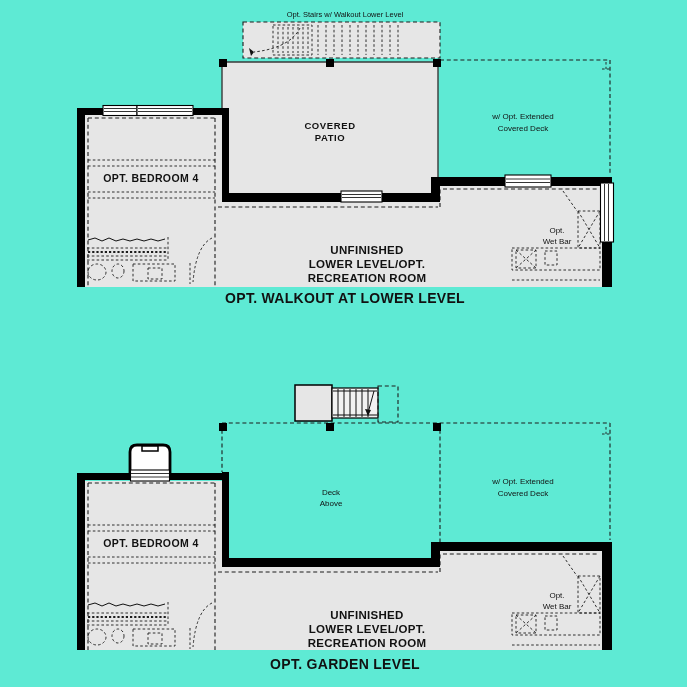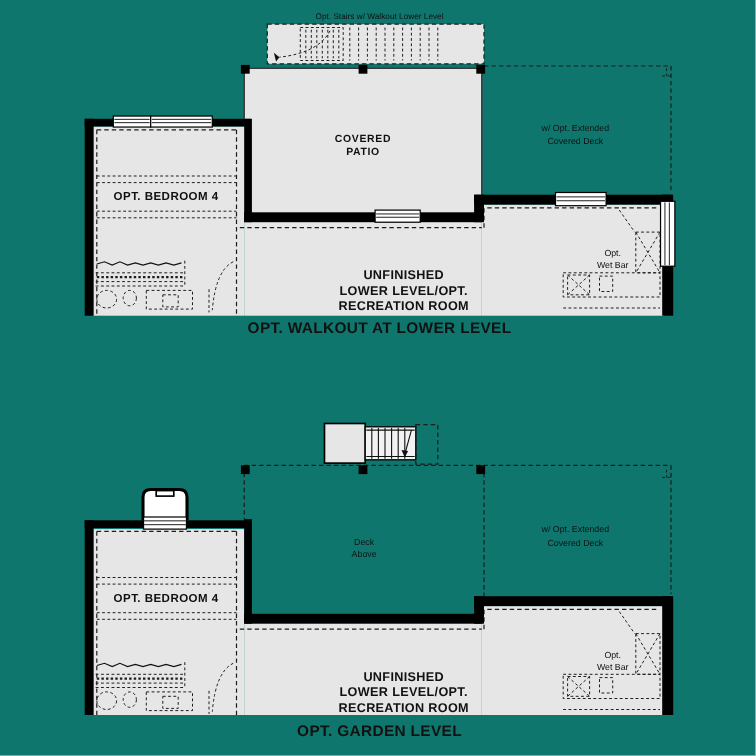--- a/index.html
+++ b/index.html
@@ -1,16 +1,16 @@
 <!DOCTYPE html>
 <html><head>
 <meta charset="utf-8">
 <style>
   html,body { margin:0; padding:0; background:#ffffff; }
-  .stage { width:687px; height:687px; position:relative; background:#0f766e; }
+  .stage { width:687px; height:687px; position:relative; background:#5eead4; }
   svg { display:block; }
   text { fill:#111111; font-family:"Liberation Sans", sans-serif; }
   .ctr { text-anchor:middle; }
   .t7  { font-size:7.5px; }
   .t8  { font-size:8px; }
   .bed { font-size:10.5px; font-weight:bold; letter-spacing:0.4px; }
   .rm  { font-size:11.5px; font-weight:bold; letter-spacing:0.3px; }
   .pat { font-size:9.5px; font-weight:bold; letter-spacing:0.6px; }
   .cap { font-size:14px;  font-weight:bold; letter-spacing:0.3px; }
   .dsh   { fill:none; stroke-width:1.1; stroke-dasharray:4 2.8; }

